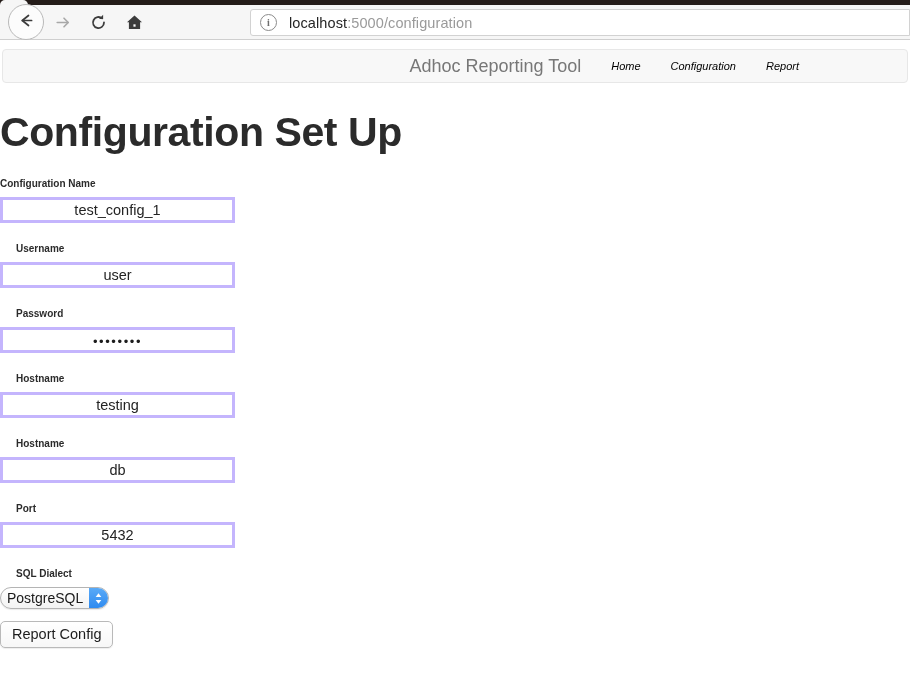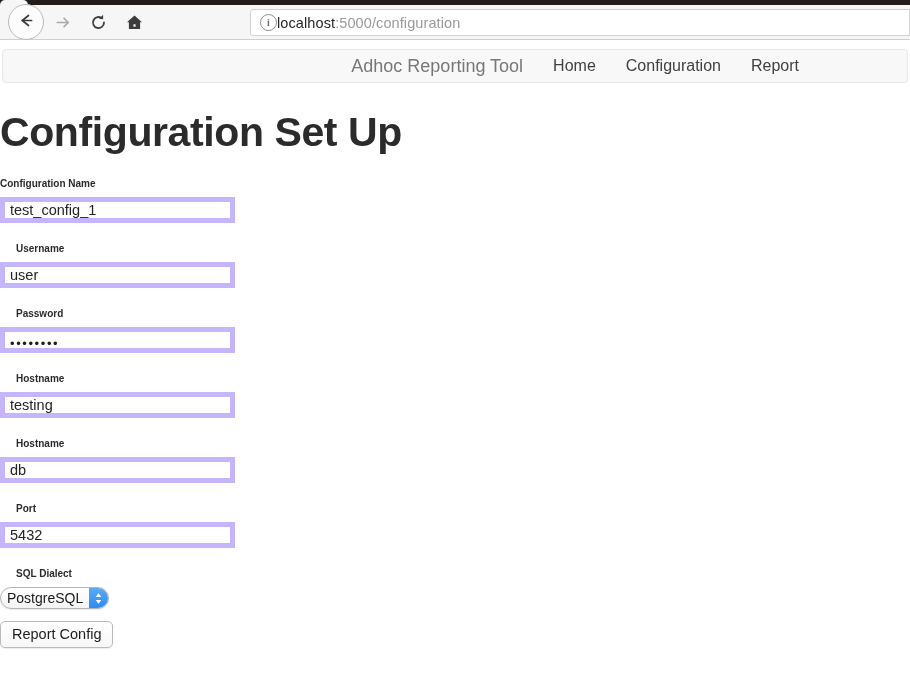--- a/index.html
+++ b/index.html
@@ -99,20 +99,21 @@
     color: #6d6d6d;
     font-size: 10px;
     font-weight: bold;
     display: flex;
     align-items: center;
     justify-content: center;
     font-family: "Liberation Serif", serif;
     flex: 0 0 auto;
   }
   .url-text {
+    margin-left: 12px;
     font-size: 14.5px;
     color: #9a9a9a;
     white-space: nowrap;
     letter-spacing: 0.1px;
   }
   .url-host { color: #252525; }
 
   
   #page {
     padding: 0;
@@ -145,25 +146,26 @@
   .nav-links {
     display: flex;
     align-items: center;
     list-style: none;
     margin: 0;
     padding: 0;
   }
   .nav-links li a {
     display: block;
     padding: 0 15px;
-    font-size: 16px;
-    color: #404040;
+    font-size: 11px;
+    color: #000000;
     text-decoration: none;
     line-height: 20px;
     white-space: nowrap;
+    font-style: italic;
   }
 
   .page-title {
     font-size: 41px;
     font-weight: bold;
     color: #2b2b2b;
     margin: 26px 0 0 0;
     padding: 0;
     line-height: 46px;
     letter-spacing: -0.4px;
@@ -178,29 +180,30 @@
     line-height: 16px;
     margin: 0 0 5px 0;
   }
   .field-label.spaced { margin-top: 18px; padding-left: 16px; }
 
   .text-input {
     display: block;
     width: 235px;
     height: 26px;
     box-sizing: border-box;
-    border: 5px solid #c4b5fd;
+    border: 3px solid #c4b5fd;
     background: #ffffff;
     font-family: "Liberation Sans", sans-serif;
     font-size: 14.5px;
     color: #232323;
     padding: 0 5px;
     margin: 0;
     border-radius: 0;
     outline: none;
+    text-align: center;
   }
   .pw-dots {
     letter-spacing: 1.6px;
     font-size: 13px;
     color: #1d1d1d;
     line-height: 24px;
   }
 
   
   .select-wrap {

